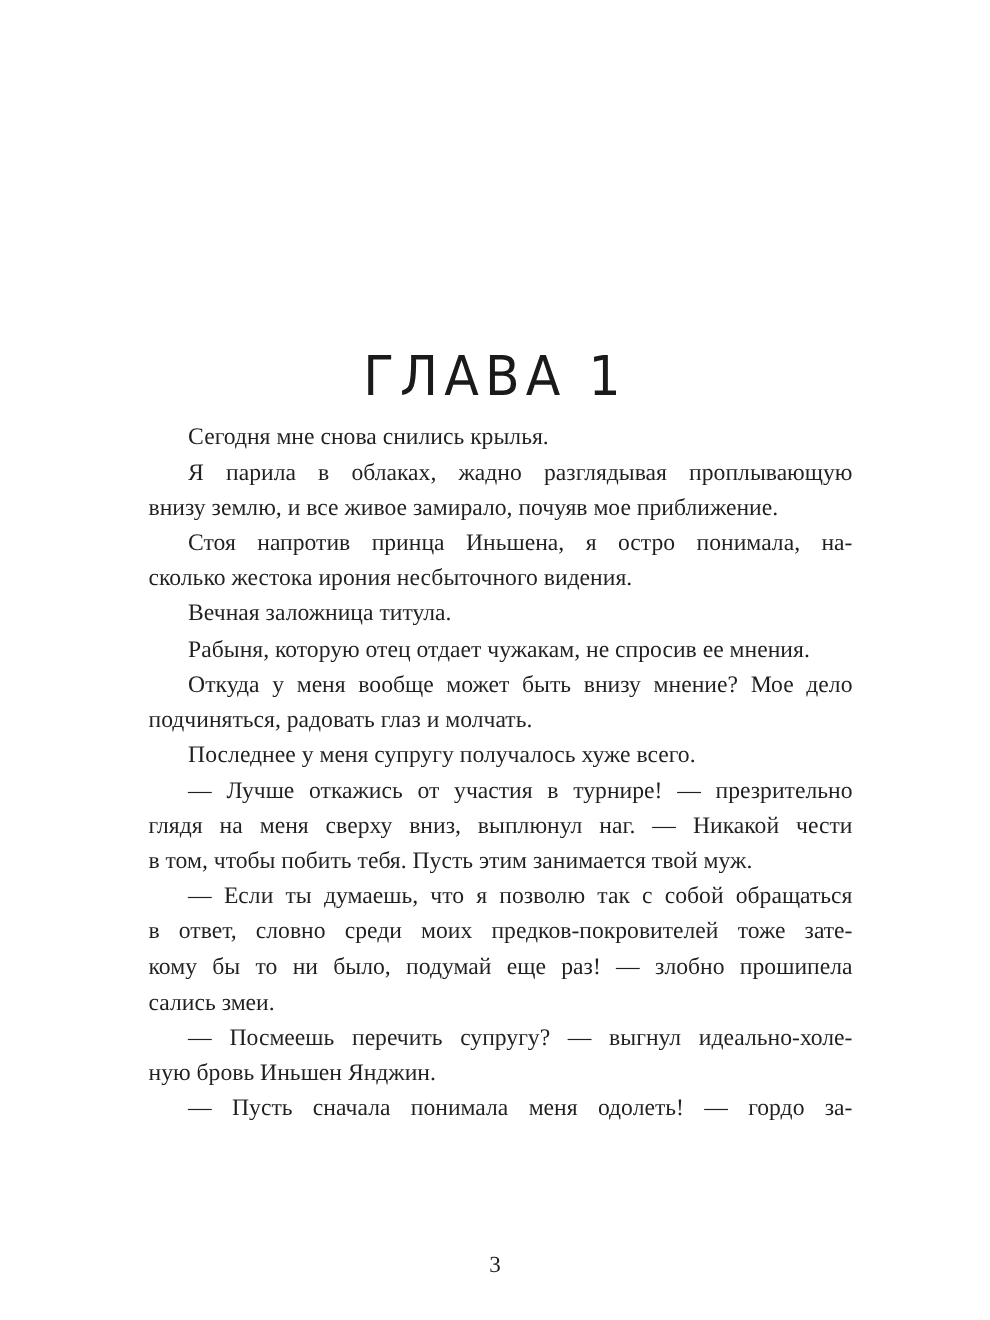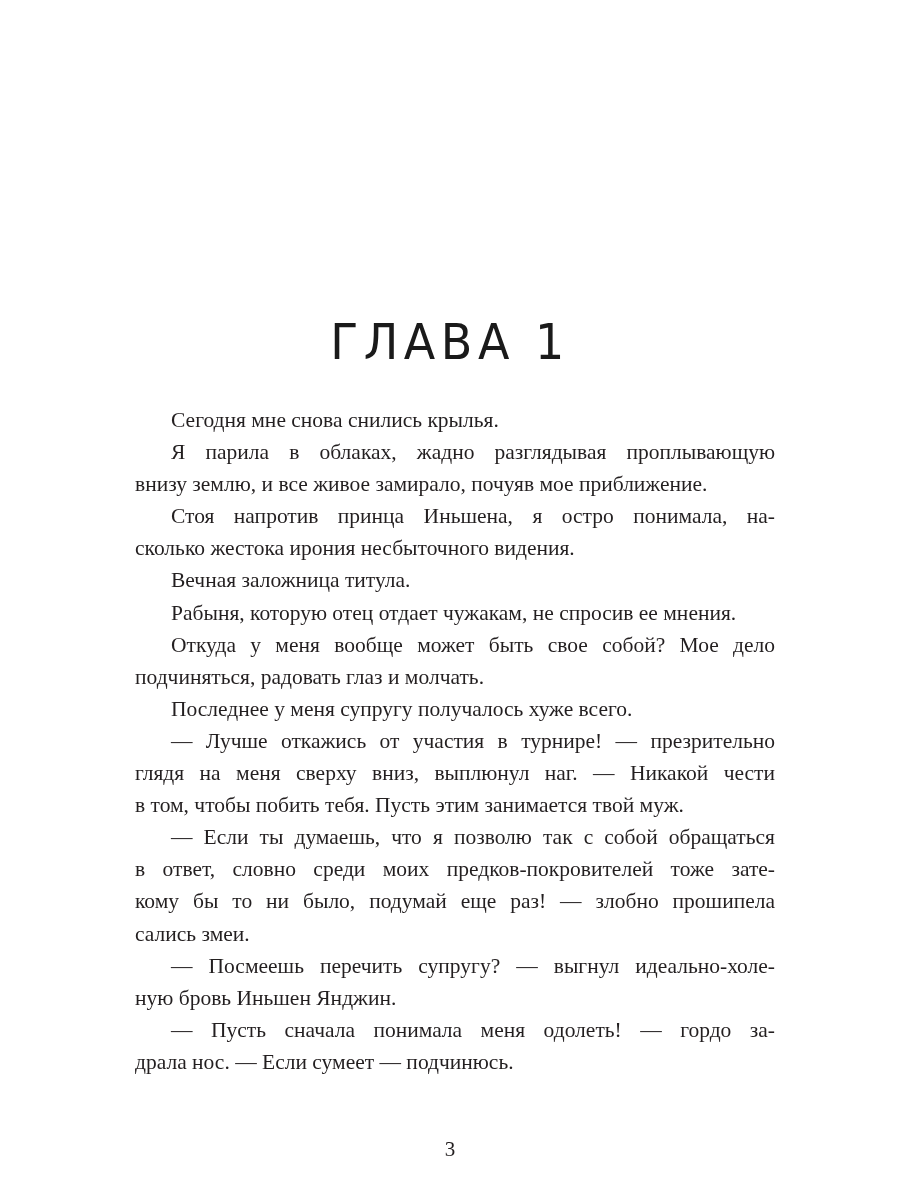--- a/index.html
+++ b/index.html
@@ -26,21 +26,21 @@
       font-weight: normal;
       letter-spacing: 6px;
       line-height: 60px;
       color: #1a1a1a;
       transform: scaleX(0.92);
     }
     .text-block {
       position: absolute;
       left: 135px;
       width: 640px;
-      top: 404px;
+      top: 381px;
     }
     .line {
       height: 32.1px;
       line-height: 32.1px;
       font-size: 21.5px;
       white-space: nowrap;
       text-align: justify;
       text-align-last: justify;
     }
     .line.indent { padding-left: 36px; }
@@ -61,29 +61,28 @@
 <h1 class="chapter-title">ГЛАВА 1</h1>
 
 <div class="text-block" id="text-block">
     <div class="line indent last">Сегодня мне снова снились крылья.</div>
     <div class="line indent">Я парила в облаках, жадно разглядывая проплывающую</div>
     <div class="line last">внизу землю, и все живое замирало, почуяв мое приближение.</div>
     <div class="line indent">Стоя напротив принца Иньшена, я остро понимала, на-</div>
     <div class="line last">сколько жестока ирония несбыточного видения.</div>
     <div class="line indent last">Вечная заложница титула.</div>
     <div class="line indent last">Рабыня, которую отец отдает чужакам, не спросив ее мнения.</div>
-    <div class="line indent">Откуда у меня вообще может быть свое собой? Мое дело</div>
+    <div class="line indent">Откуда у меня вообще может быть внизу мнение? Мое дело</div>
     <div class="line last">подчиняться, радовать глаз и молчать.</div>
     <div class="line indent last">Последнее у меня супругу получалось хуже всего.</div>
     <div class="line indent">— Лучше откажись от участия в турнире! — презрительно</div>
     <div class="line">глядя на меня сверху вниз, выплюнул наг. — Никакой чести</div>
     <div class="line last">в том, чтобы побить тебя. Пусть этим занимается твой муж.</div>
     <div class="line indent">— Если ты думаешь, что я позволю так с собой обращаться</div>
     <div class="line">в ответ, словно среди моих предков-покровителей тоже зате-</div>
     <div class="line">кому бы то ни было, подумай еще раз! — злобно прошипела</div>
     <div class="line last">сались змеи.</div>
     <div class="line indent">— Посмеешь перечить супругу? — выгнул идеально-холе-</div>
     <div class="line last">ную бровь Иньшен Янджин.</div>
     <div class="line indent">— Пусть сначала понимала меня одолеть! — гордо за-</div>
-    <div class="line last">драла нос. — Если сумеет — подчинюсь.</div>
   </div>
 
 <div class="page-number">3</div>
 
 </body></html>

